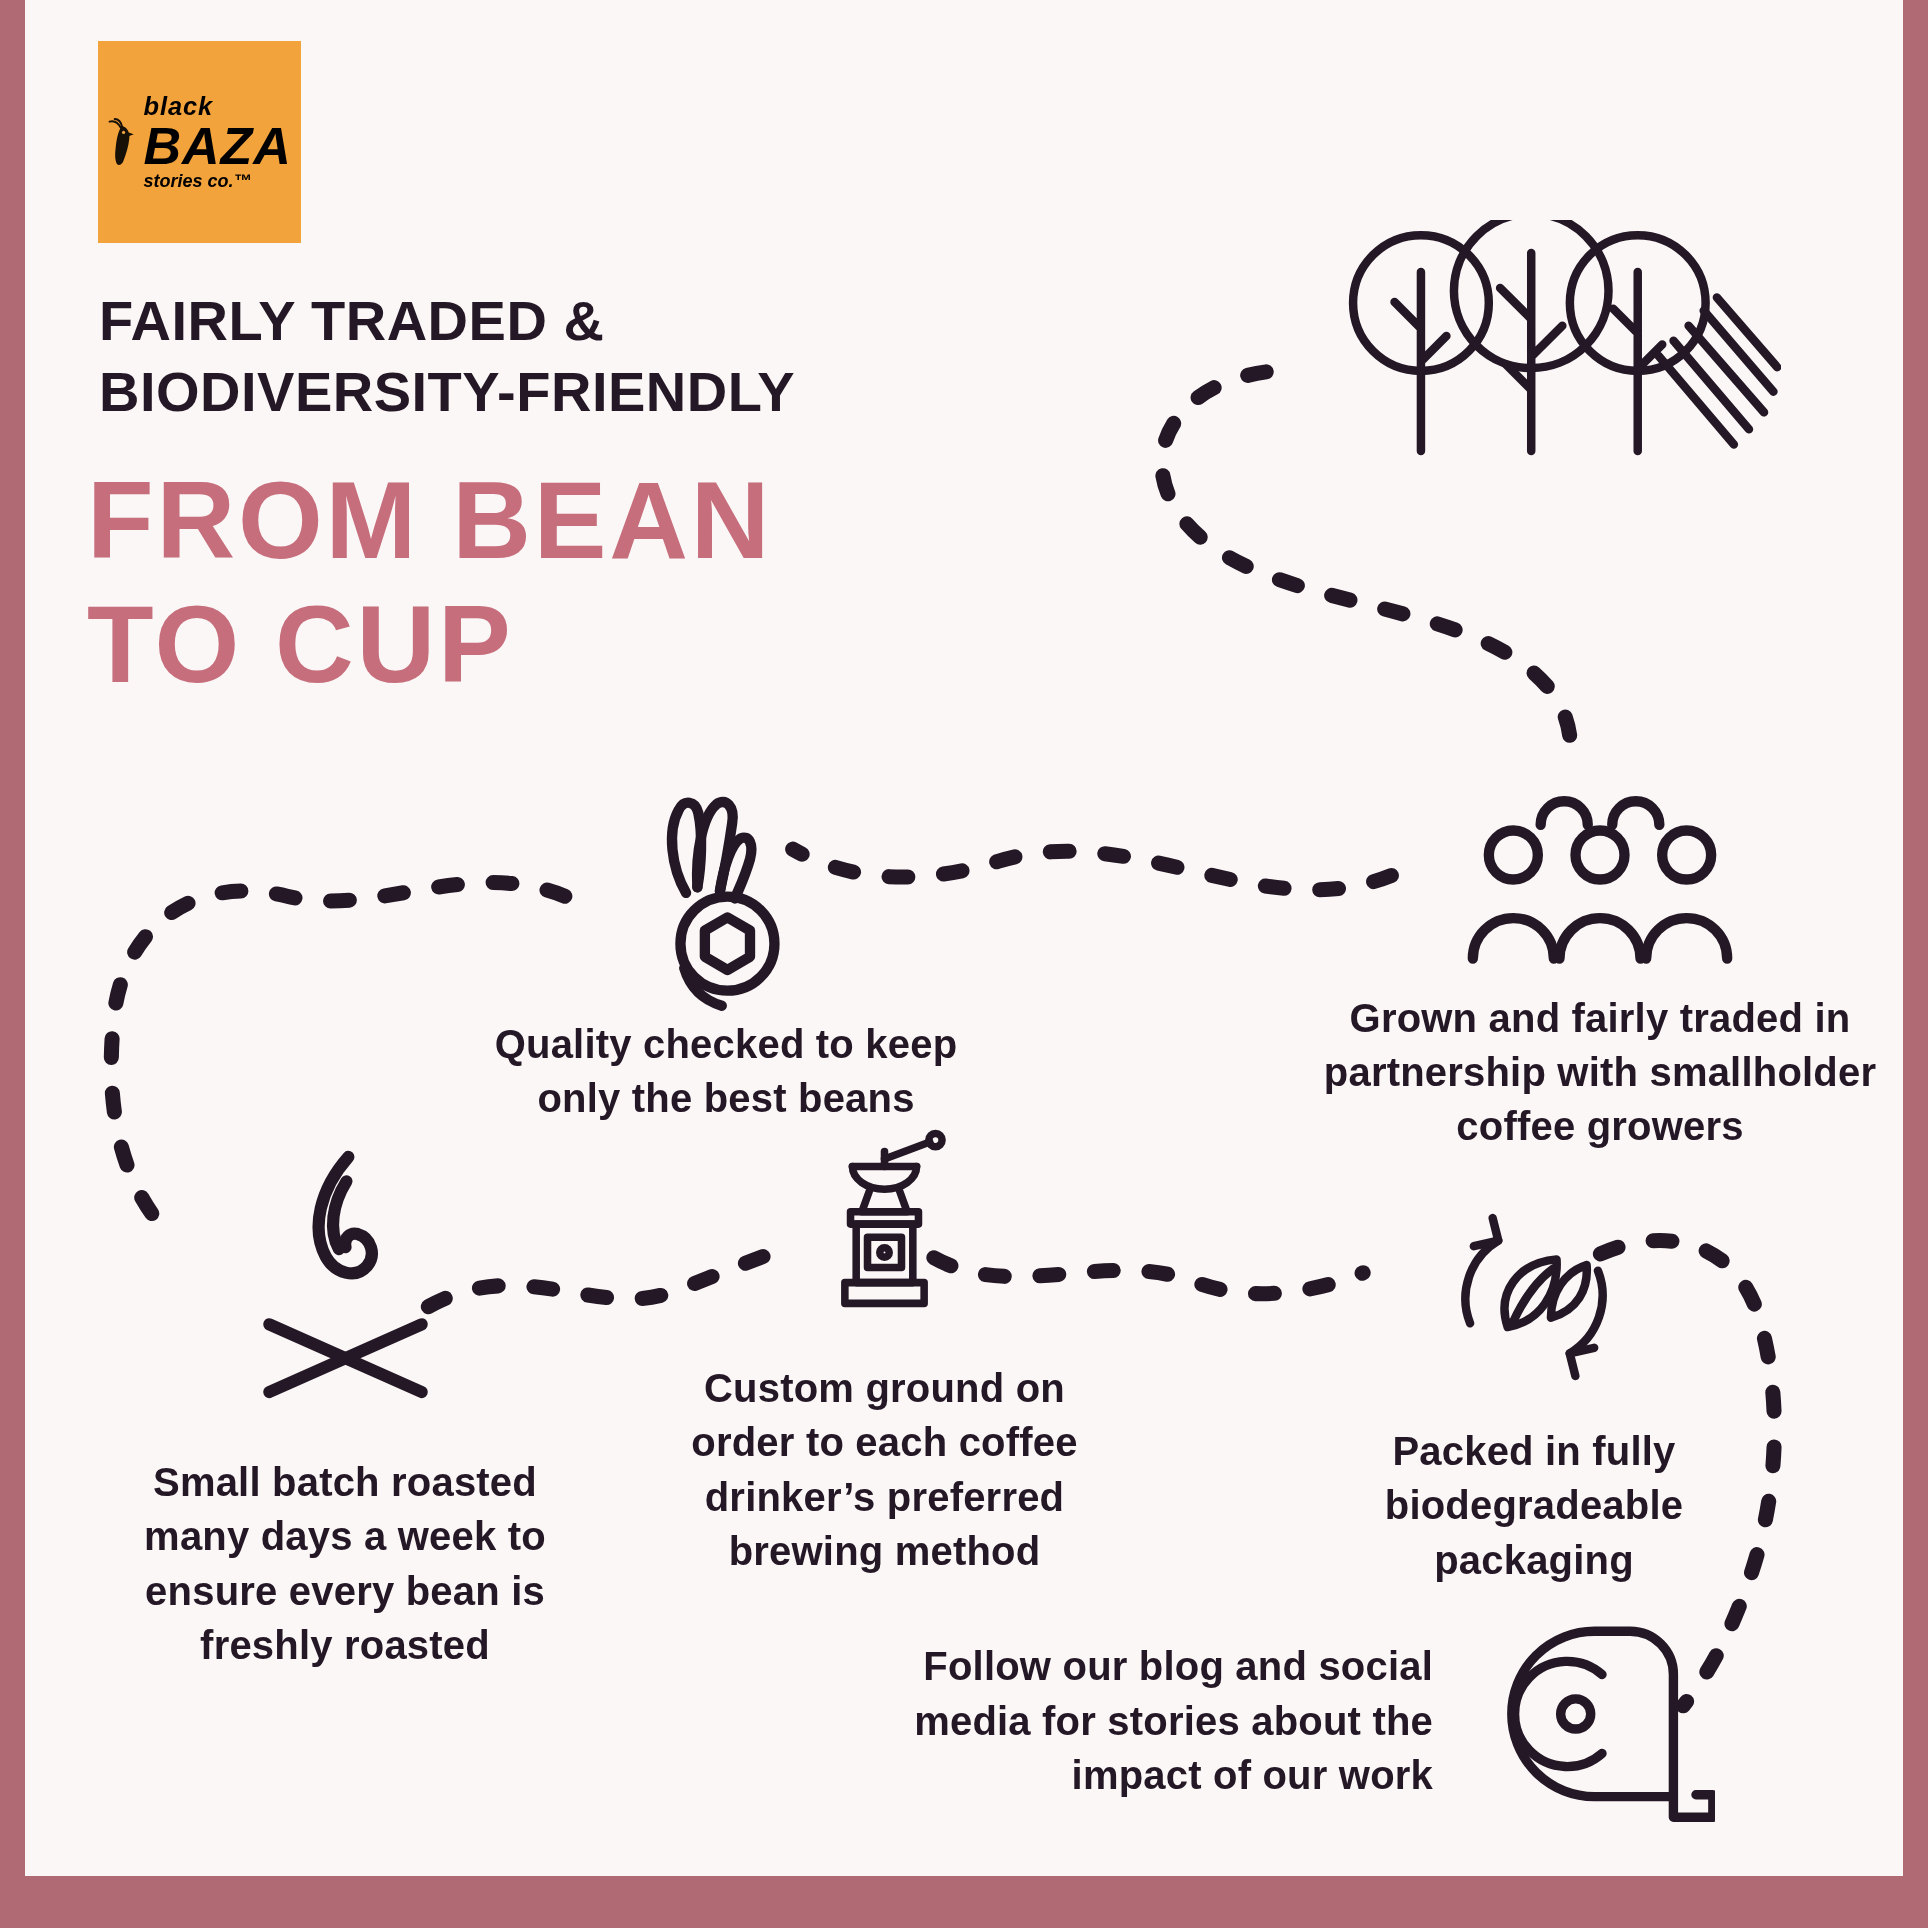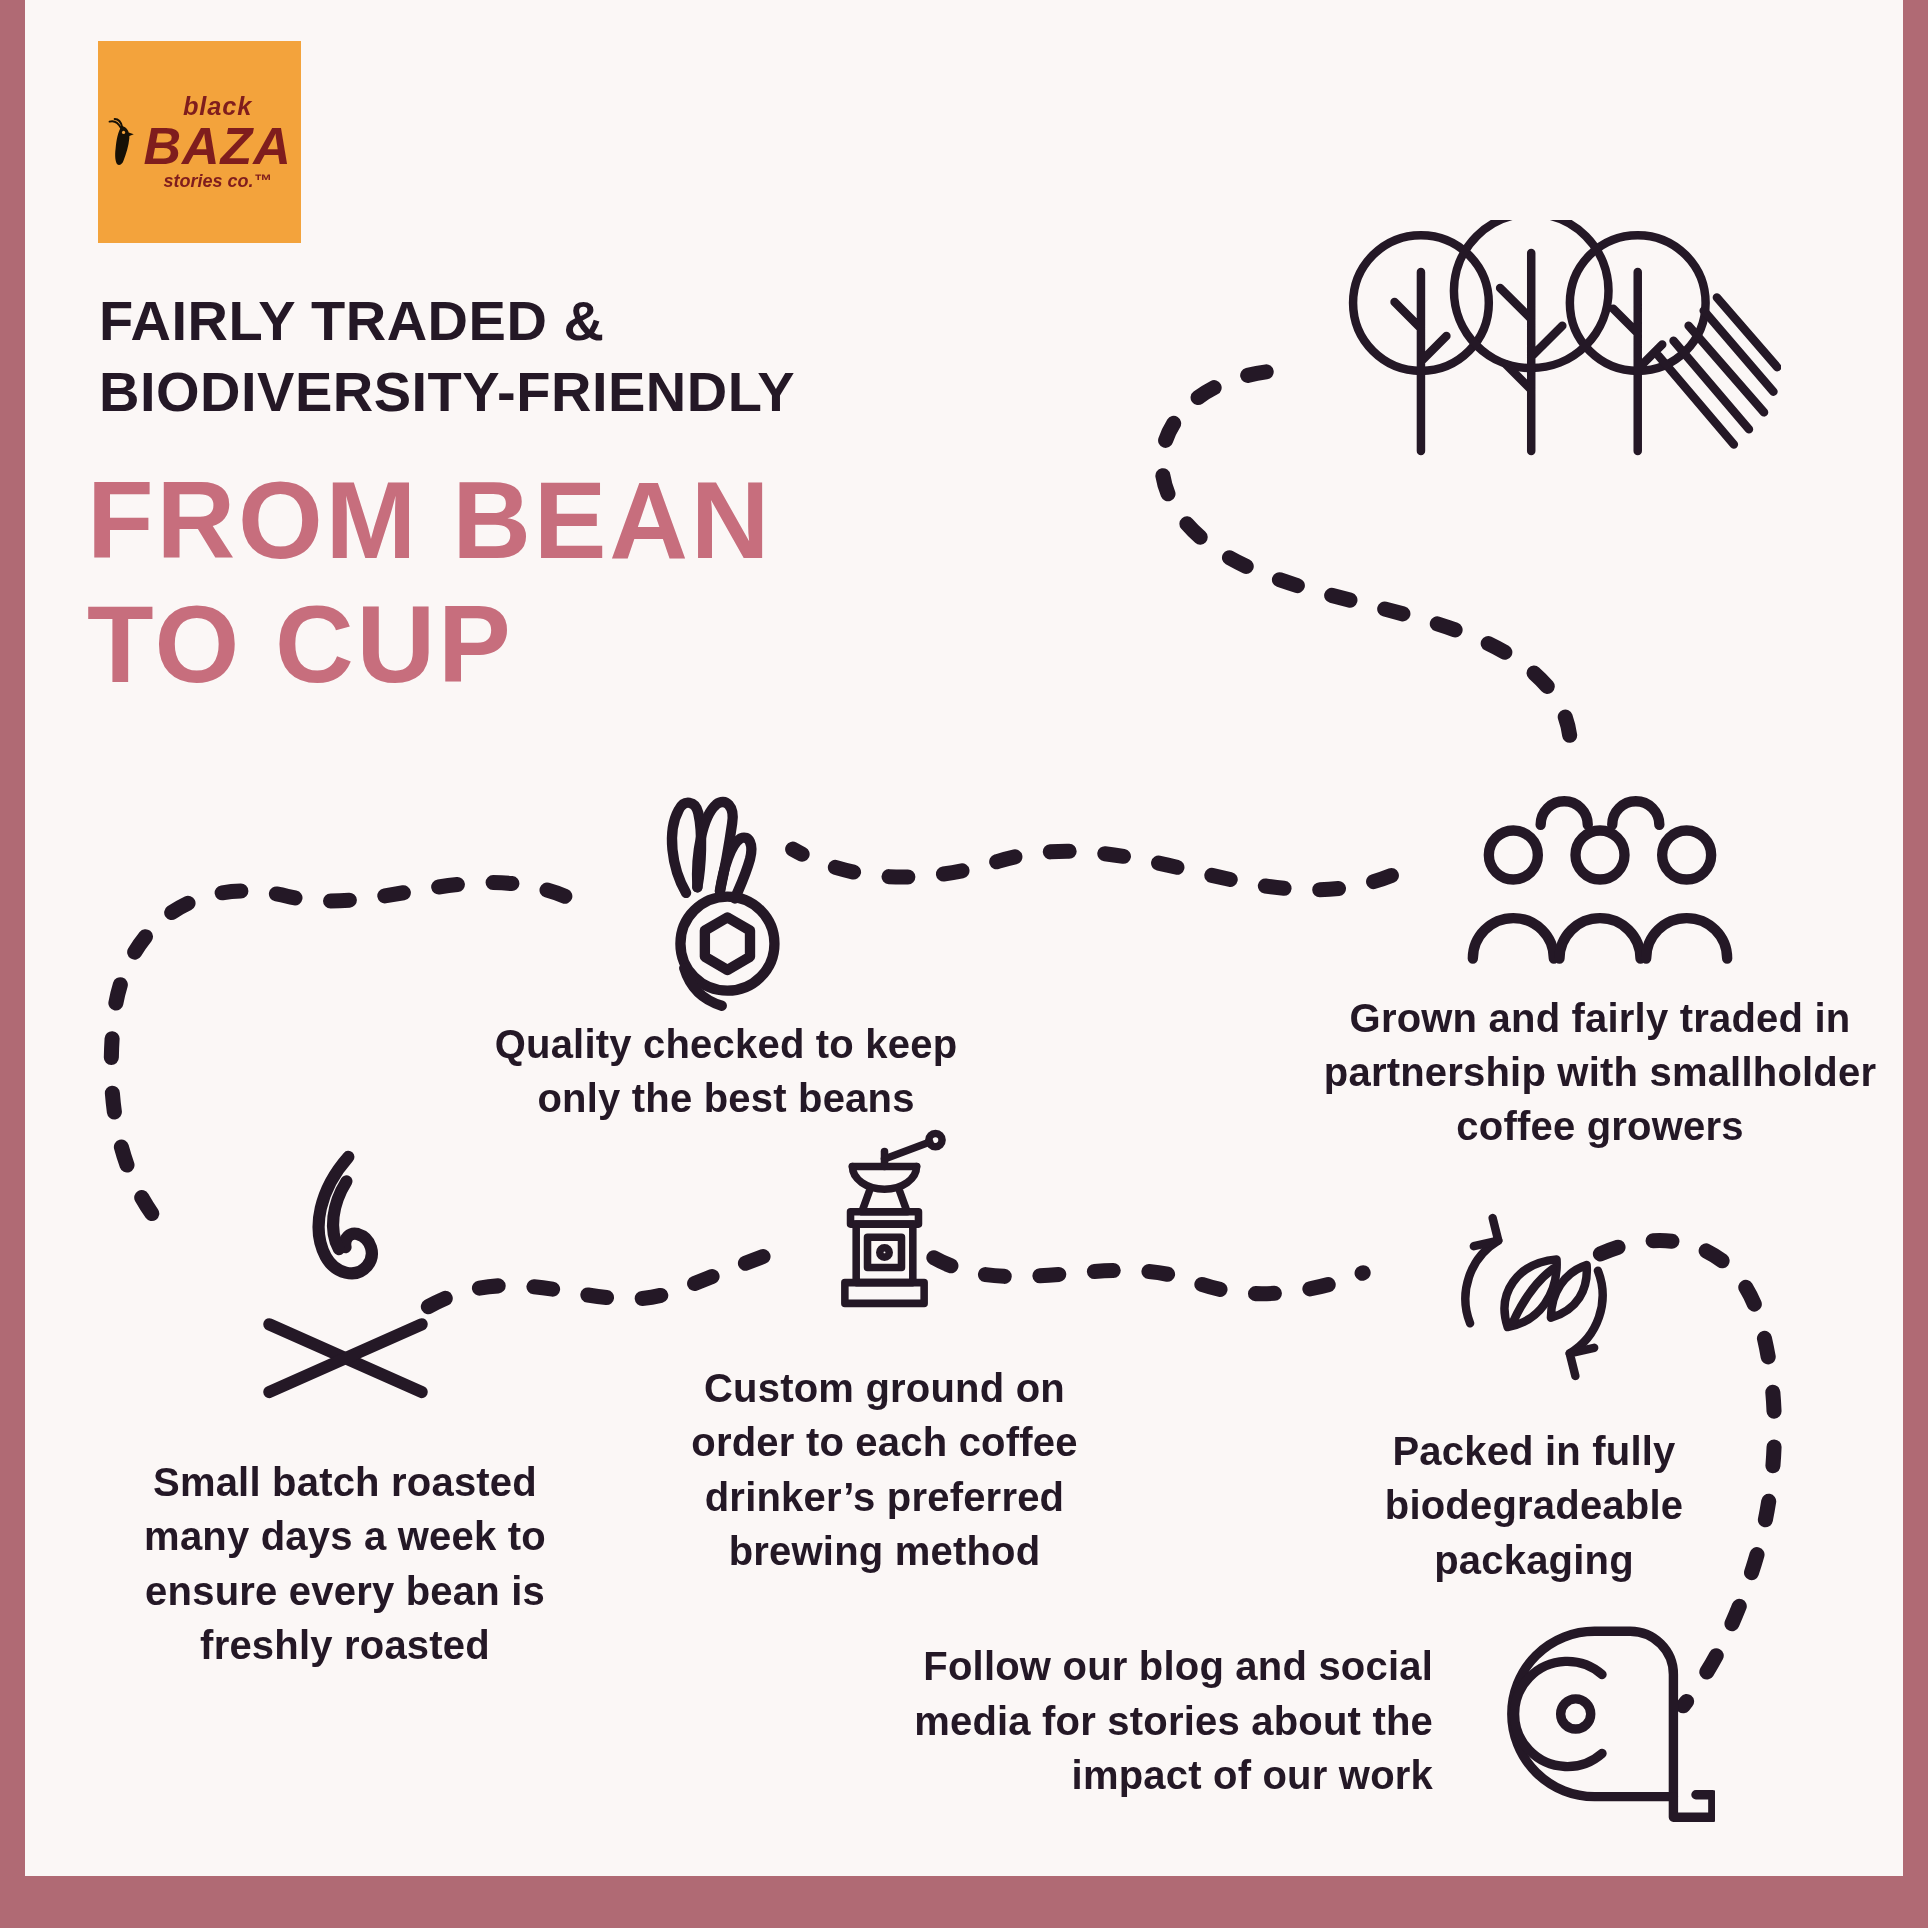--- a/index.html
+++ b/index.html
@@ -10,21 +10,21 @@
   .frame-left  { left:0; top:0; width:25.4px; height:1928px; }
   .frame-right { right:0; top:0; width:25.4px; height:1928px; }
   .frame-bottom{ left:0; bottom:0; width:1928px; height:52px; }
 
   .logo { position:absolute; left:98px; top:41px; width:203px; height:202px;
           background:#f3a33c; display:flex; align-items:center; justify-content:center;
           gap:7.5px; padding:15px 9.4px; }
   .logo svg { width:73px; height:141px; }
   .logo .crest { fill:none; stroke:#161006; stroke-width:6; stroke-linecap:round; }
   .logo .bodyfill { fill:#161006; }
-  .logo-text { color:#7f1d1d; line-height:1.0; font-style:italic;text-align:center; }
+  .logo-text { color:#000000; line-height:1.0; font-style:italic; }
   .lt1 { font-size:25.4px; font-weight:800; letter-spacing:0.9px; }
   .lt2 { font-size:52px; font-weight:700; letter-spacing:0.9px; }
   .lt3 { font-size:18px; font-weight:800; }
 
   .kicker { position:absolute; left:92px; top:279px; margin:7px;
             font-size:56px; font-weight:800; color:#241826; line-height:1.26; letter-spacing:0.5px; }
   .title  { position:absolute; left:87px; top:458px; margin:0;
             font-size:109px; font-weight:800; color:#c76e7d; line-height:1.14; letter-spacing:2.8px; }
   .kicker span, .title span { display:block; }
 

